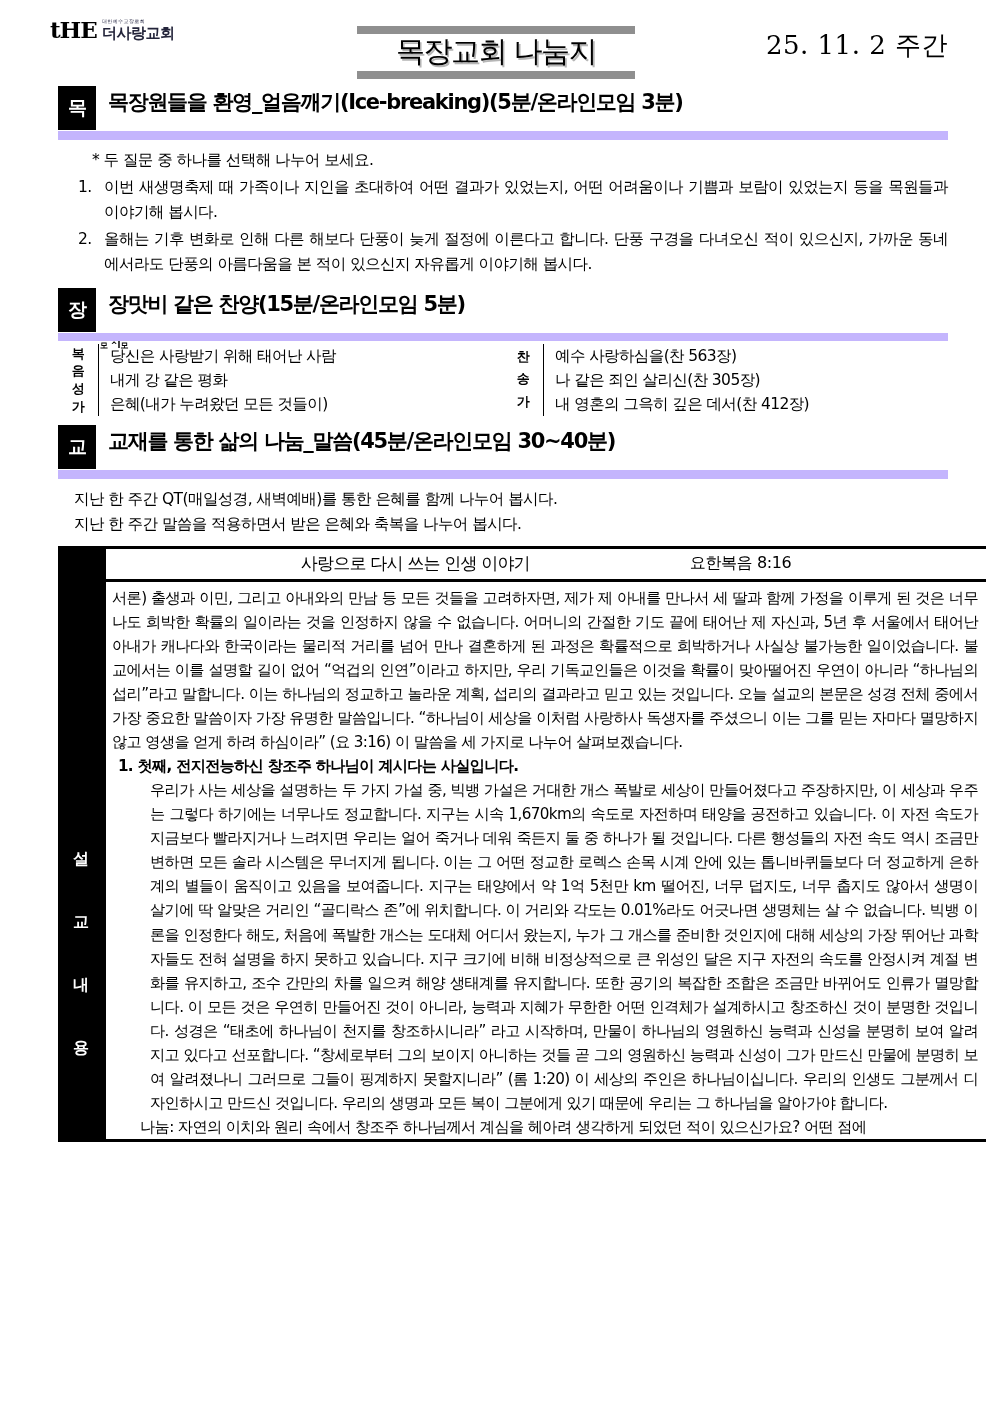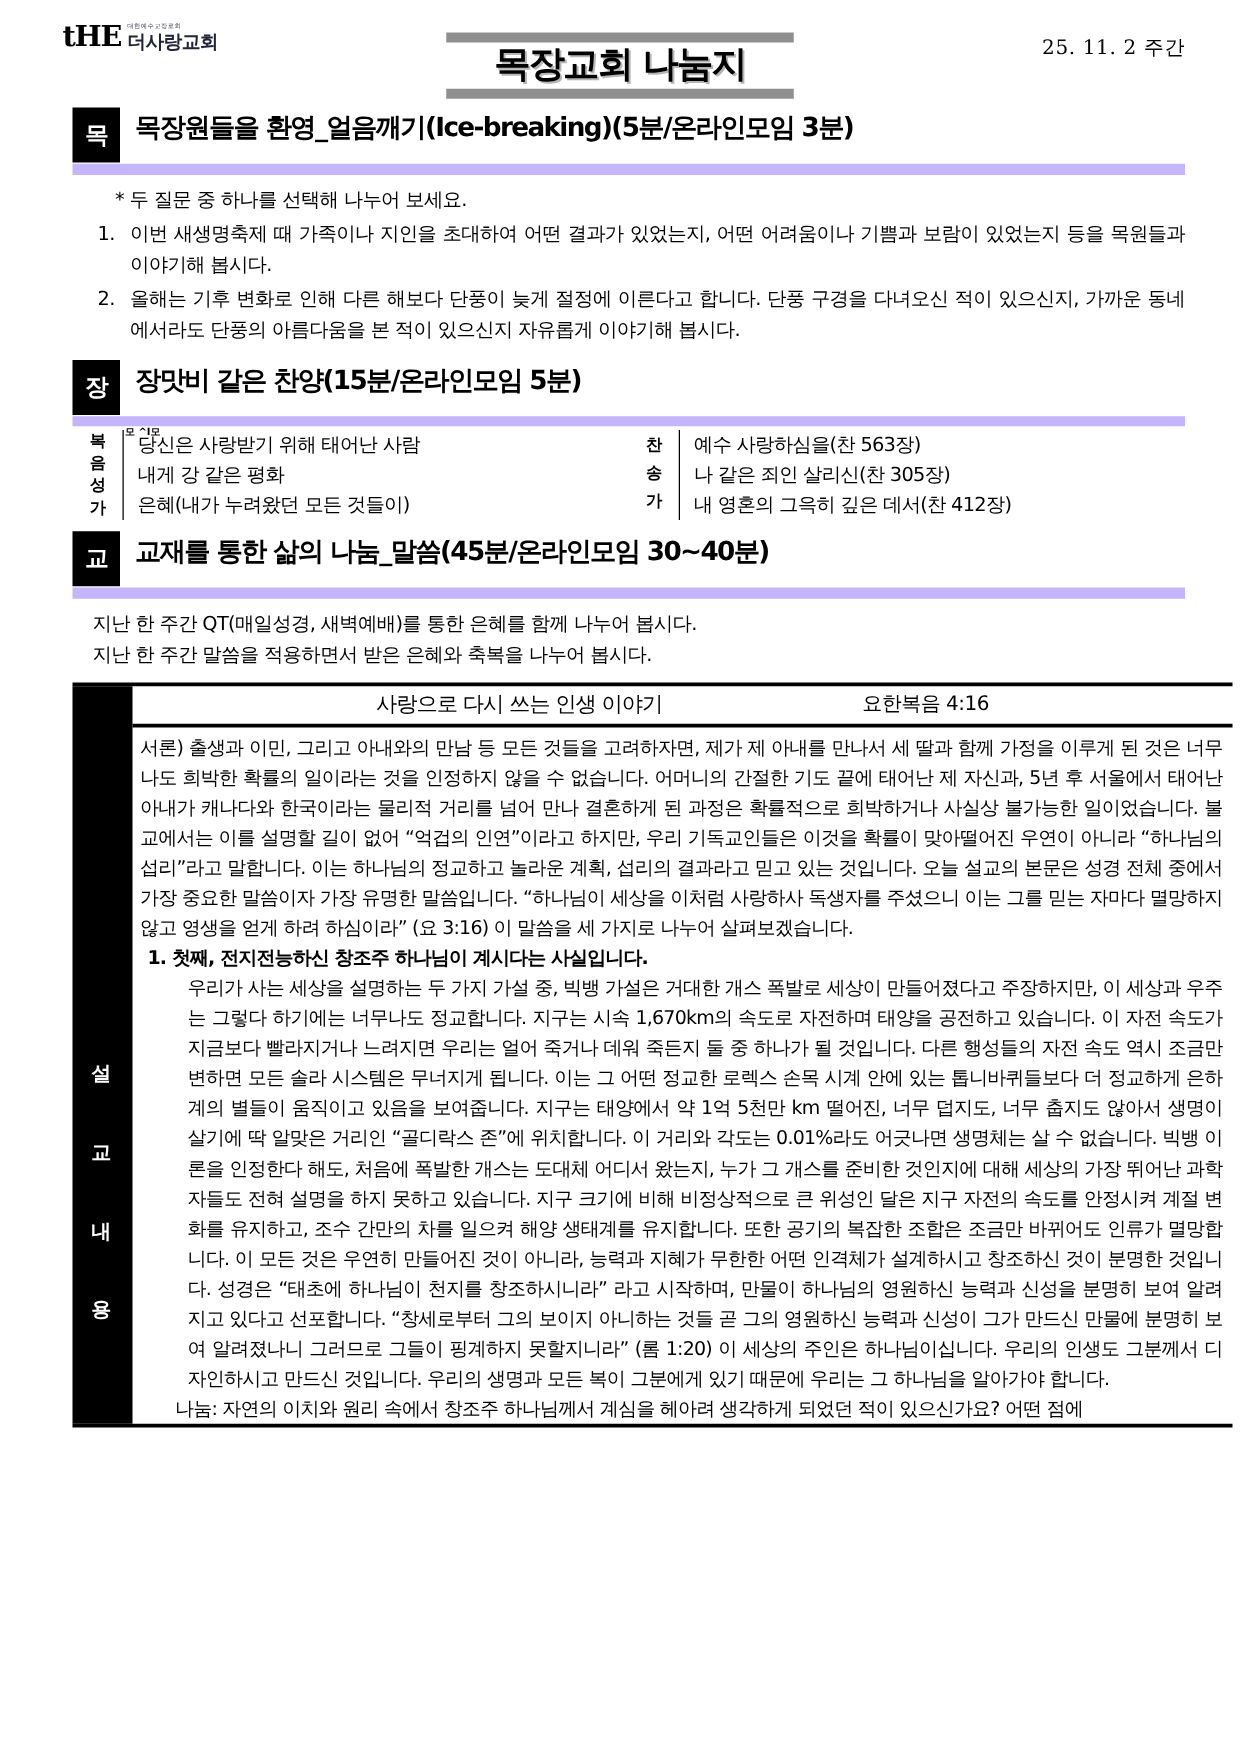--- a/index.html
+++ b/index.html
@@ -11,26 +11,26 @@
   }
   .page{position:relative;width:992px;min-height:1403px;box-sizing:border-box;}
 
   
   .masthead{position:relative;height:86px;}
   .logo{position:absolute;left:50px;top:18px;display:flex;align-items:flex-end;gap:5px;}
   .logo-mark{font-family:"DejaVu Serif","Liberation Serif",serif;font-size:23px;font-weight:700;letter-spacing:-1px;color:#000000;line-height:1;}
   .logo-txtwrap{display:flex;flex-direction:column;line-height:1;}
   .logo-sub{font-size:5px;color:#3a3b55;letter-spacing:.4px;margin-bottom:2px;}
   .logo-name{font-size:15px;font-weight:700;color:#23243a;letter-spacing:-.5px;}
-  .date{position:absolute;right:44px;top:28px;font-family:"DejaVu Serif","Liberation Serif",serif;font-size:16px;letter-spacing:.5px;}
+  .date{position:absolute;right:44px;top:28px;font-family:"DejaVu Serif","Liberation Serif",serif;font-size:26px;letter-spacing:.5px;}
 
   .title-block{position:absolute;left:50%;transform:translateX(-50%);top:26px;width:278px;text-align:center;}
   .title-bar{height:8px;background:#8f8f8f;}
   .title-bar.bottom{margin-top:2px;}
-  .doc-title{font-size:29px;font-weight:700;letter-spacing:-1.5px;line-height:1.12;padding:1px 0 2px;
+  .doc-title{font-size:29px;font-weight:400;letter-spacing:-1.5px;line-height:1.12;padding:1px 0 2px;
              text-shadow:1.6px 1.6px 0 #b6b6b6;}
 
   
   .sec{display:flex;align-items:stretch;}
   .sec-chip{background:#000;color:#fff;font-size:19px;font-weight:700;
             width:38px;min-width:38px;display:flex;align-items:center;justify-content:center;letter-spacing:-1px;}
   .sec-title{font-size:21px;font-weight:700;letter-spacing:-1.3px;padding:2px 0 14px 12px;white-space:nowrap;}
   .sec-wrap{margin:0 44px 0 58px;}
   .rule-gray{height:9px;background:#c4b5fd;margin:1px 44px 0 58px;}
   .rule-gray.thin{height:8px;}
@@ -172,21 +172,21 @@
         <span>설</span>
         <span>교</span>
         <span>내</span>
         <span>용</span>
       </div>
     </div>
 
     <div class="sermon-body">
       <div class="sermon-head">
         <div class="stitle">사랑으로 다시 쓰는 인생 이야기</div>
-        <div class="sref">요한복음 4:16</div>
+        <div class="sref">요한복음 8:16</div>
       </div>
 
       <div class="sermon-text">
         <p class="p-intro">서론) 출생과 이민, 그리고 아내와의 만남 등 모든 것들을 고려하자면, 제가 제 아내를 만나서 세 딸과 함께 가정을 이루게 된 것은 너무나도 희박한 확률의 일이라는 것을 인정하지 않을 수 없습니다. 어머니의 간절한 기도 끝에 태어난 제 자신과, 5년 후 서울에서 태어난 아내가 캐나다와 한국이라는 물리적 거리를 넘어 만나 결혼하게 된 과정은 확률적으로 희박하거나 사실상 불가능한 일이었습니다. 불교에서는 이를 설명할 길이 없어 “억겁의 인연”이라고 하지만, 우리 기독교인들은 이것을 확률이 맞아떨어진 우연이 아니라 “하나님의 섭리”라고 말합니다. 이는 하나님의 정교하고 놀라운 계획, 섭리의 결과라고 믿고 있는 것입니다. 오늘 설교의 본문은 성경 전체 중에서 가장 중요한 말씀이자 가장 유명한 말씀입니다. “하나님이 세상을 이처럼 사랑하사 독생자를 주셨으니 이는 그를 믿는 자마다 멸망하지 않고 영생을 얻게 하려 하심이라” (요 3:16) 이 말씀을 세 가지로 나누어 살펴보겠습니다.</p>
         <p class="point">1. 첫째, 전지전능하신 창조주 하나님이 계시다는 사실입니다.</p>
         <p class="p-body">우리가 사는 세상을 설명하는 두 가지 가설 중, 빅뱅 가설은 거대한 개스 폭발로 세상이 만들어졌다고 주장하지만, 이 세상과 우주는 그렇다 하기에는 너무나도 정교합니다. 지구는 시속 1,670km의 속도로 자전하며 태양을 공전하고 있습니다. 이 자전 속도가 지금보다 빨라지거나 느려지면 우리는 얼어 죽거나 데워 죽든지 둘 중 하나가 될 것입니다. 다른 행성들의 자전 속도 역시 조금만 변하면 모든 솔라 시스템은 무너지게 됩니다. 이는 그 어떤 정교한 로렉스 손목 시계 안에 있는 톱니바퀴들보다 더 정교하게 은하계의 별들이 움직이고 있음을 보여줍니다. 지구는 태양에서 약 1억 5천만 km 떨어진, 너무 덥지도, 너무 춥지도 않아서 생명이 살기에 딱 알맞은 거리인 “골디락스 존”에 위치합니다. 이 거리와 각도는 0.01%라도 어긋나면 생명체는 살 수 없습니다. 빅뱅 이론을 인정한다 해도, 처음에 폭발한 개스는 도대체 어디서 왔는지, 누가 그 개스를 준비한 것인지에 대해 세상의 가장 뛰어난 과학자들도 전혀 설명을 하지 못하고 있습니다. 지구 크기에 비해 비정상적으로 큰 위성인 달은 지구 자전의 속도를 안정시켜 계절 변화를 유지하고, 조수 간만의 차를 일으켜 해양 생태계를 유지합니다. 또한 공기의 복잡한 조합은 조금만 바뀌어도 인류가 멸망합니다. 이 모든 것은 우연히 만들어진 것이 아니라, 능력과 지혜가 무한한 어떤 인격체가 설계하시고 창조하신 것이 분명한 것입니다. 성경은 “태초에 하나님이 천지를 창조하시니라” 라고 시작하며, 만물이 하나님의 영원하신 능력과 신성을 분명히 보여 알려지고 있다고 선포합니다. “창세로부터 그의 보이지 아니하는 것들 곧 그의 영원하신 능력과 신성이 그가 만드신 만물에 분명히 보여 알려졌나니 그러므로 그들이 핑계하지 못할지니라” (롬 1:20) 이 세상의 주인은 하나님이십니다. 우리의 인생도 그분께서 디자인하시고 만드신 것입니다. 우리의 생명과 모든 복이 그분에게 있기 때문에 우리는 그 하나님을 알아가야 합니다.</p>
         <p class="p-last">나눔: 자연의 이치와 원리 속에서 창조주 하나님께서 계심을 헤아려 생각하게 되었던 적이 있으신가요? 어떤 점에</p>
       </div>
     </div>
   </div>

